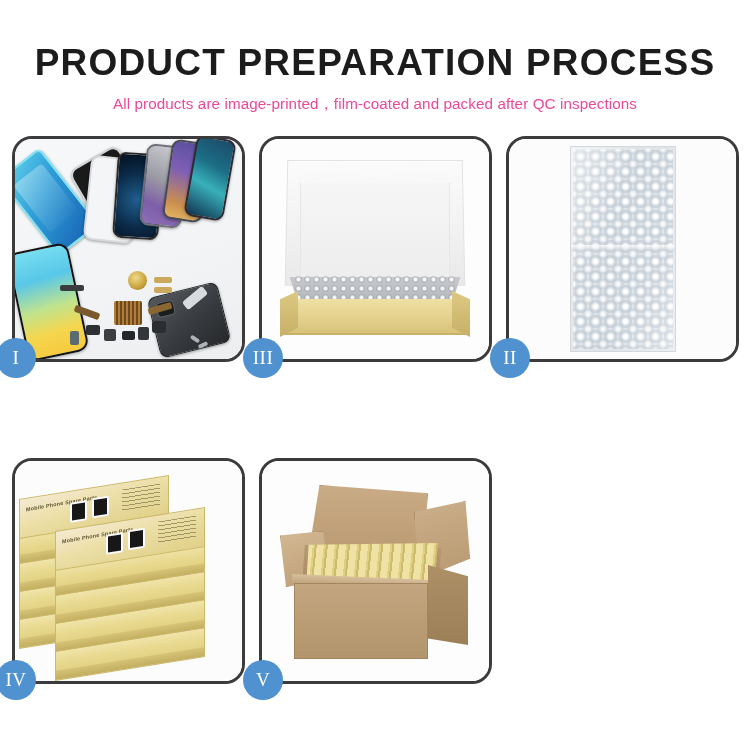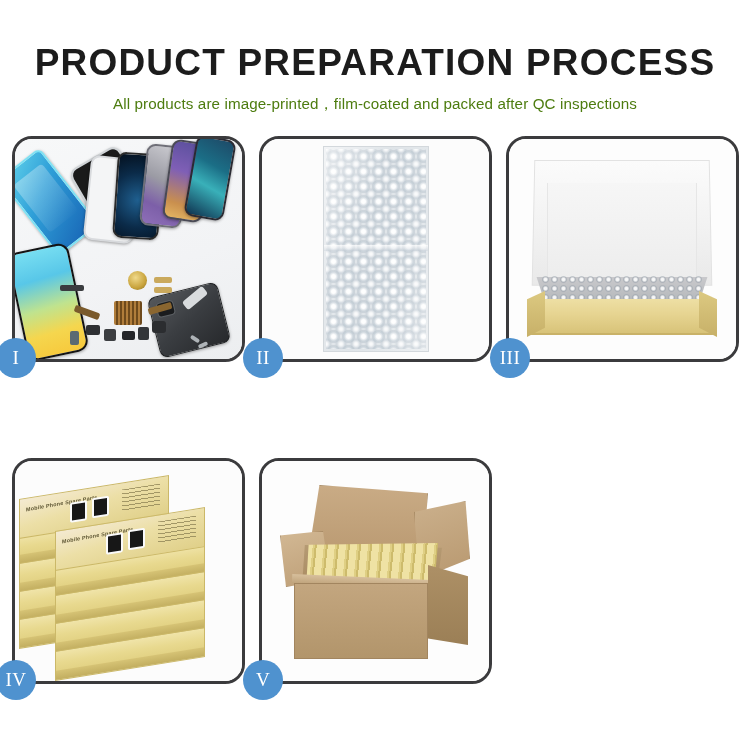--- a/index.html
+++ b/index.html
@@ -12,21 +12,21 @@
   .page { position: relative; width: 750px; height: 746px; background: #fff; }
 
   
   .header { position: absolute; top: 0; left: 0; width: 750px; text-align: center; }
   .title {
     font-size: 37px; font-weight: 700; letter-spacing: 1.2px;
     color: #1c1c1c; line-height: 1; padding-top: 44px;
     font-family: "Liberation Sans", sans-serif;
   }
   .subtitle {
-    font-size: 15.2px; color: #4d7c0f; padding-top: 13px;
+    font-size: 15.2px; color: #ec4899; padding-top: 13px;
     letter-spacing: .1px; font-family: "Liberation Sans", sans-serif;
   }
 
   
   .grid {
     position: absolute; left: 12px; top: 136px;
     width: 726px; height: 548px;
     display: grid;
     grid-template-columns: repeat(3, 233px);
     grid-template-rows: repeat(2, 226px);
@@ -383,44 +383,44 @@
           <div class="pt sp6"></div>
           <div class="pt screw1"></div>
           <div class="pt screw2"></div>
           <div class="pt tool"></div>
         </div>
       </div>
       <div class="badge">I</div>
     </div>
 
     <div class="panel">
-      <div class="panel-clip p2">
-        <div class="bwrap">
-          <div class="bubbles"></div>
-          <div class="bubbles2"></div>
-          <div class="seam"></div>
-          <div class="sheen"></div>
-        </div>
-      </div>
-      <div class="badge">II</div>
-    </div>
-
-    <div class="panel">
       <div class="panel-clip p3">
         <div class="mailer">
           <div class="lid-back"></div>
           <div class="lid-inner"></div>
           <div class="tray-top"></div>
           <div class="bubbles-in"></div>
           <div class="tray-front"></div>
           <div class="tray-left"></div>
           <div class="tray-right"></div>
         </div>
       </div>
       <div class="badge">III</div>
+    </div>
+
+    <div class="panel">
+      <div class="panel-clip p2">
+        <div class="bwrap">
+          <div class="bubbles"></div>
+          <div class="bubbles2"></div>
+          <div class="seam"></div>
+          <div class="sheen"></div>
+        </div>
+      </div>
+      <div class="badge">II</div>
     </div>
 
     <div class="panel">
       <div class="panel-clip p4">
         <div class="stack">
 
           <div class="sbox" style="left:0px; top:46px;">
               <div class="edge"></div>
             </div>
           <div class="sbox" style="left:0px; top:74px;">

